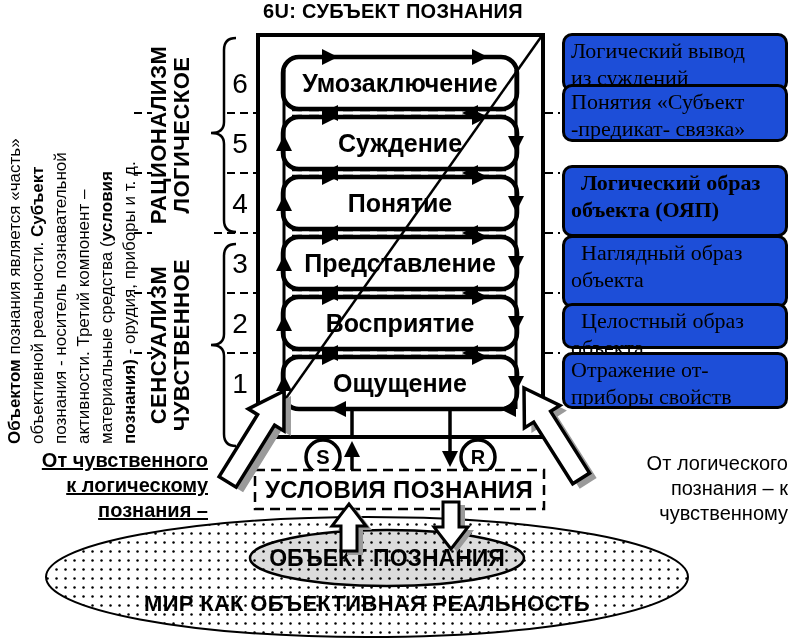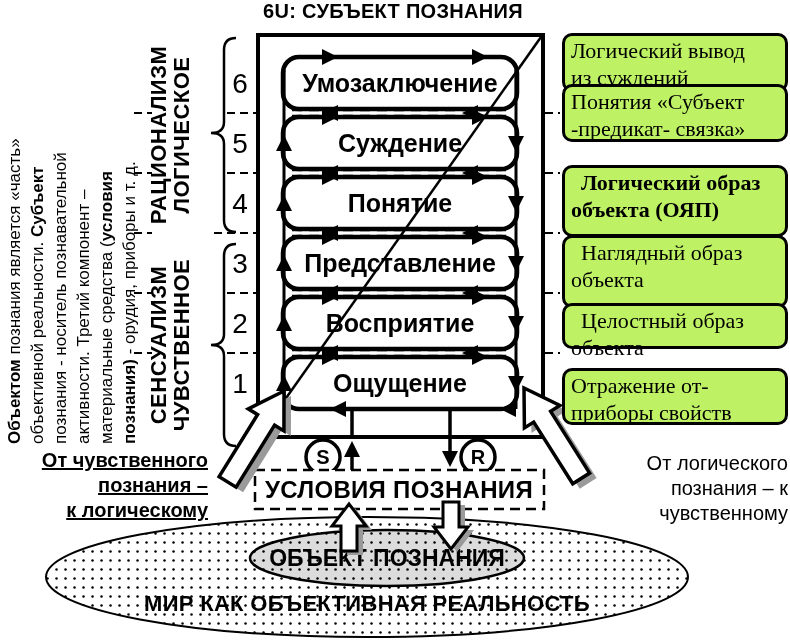--- a/index.html
+++ b/index.html
@@ -17,21 +17,21 @@
   .vpara .b{font-weight:bold;}
 
   
   .vlabel{position:absolute;transform:rotate(-90deg);transform-origin:0 0;
           text-align:center;font-weight:bold;font-size:22px;line-height:23px;letter-spacing:.5px;}
   #rationalism{left:147px;top:234px;width:198px;height:46px;}
   #sensualism{left:147px;top:450px;width:210px;height:46px;}
 
   
   .rbox{position:absolute;left:562px;width:226px;box-sizing:border-box;
-        border:3px solid #000;border-radius:10px;background:#bef264;
+        border:3px solid #000;border-radius:10px;background:#1d4ed8;
         font-family:"Liberation Serif",serif;font-size:22px;line-height:27px;
         padding:1px 2px 0 6px;}
   .rbox .ind{padding-left:10px;}
 
   .capL{position:absolute;left:5px;top:448px;width:203px;text-align:right;
         font-weight:bold;font-size:20px;line-height:25px;text-decoration:underline;}
   .capR{position:absolute;left:598px;top:451px;width:190px;text-align:right;
         font-weight:normal;font-size:20px;line-height:25px;}
 
   
@@ -255,29 +255,29 @@
       <div>объекта (ОЯП)</div>
   </div>
   <div class="rbox" style="top:235px;height:73px;">
     <div class="ind">Наглядный образ</div>
       <div>объекта</div>
   </div>
   <div class="rbox" style="top:303px;height:46px;">
     <div class="ind">Целостный образ</div>
       <div>объекта</div>
   </div>
-  <div class="rbox" style="top:368px;height:57px;">
+  <div class="rbox" style="top:352px;height:57px;">
     <div>Отражение от-</div>
       <div>приборы свойств</div>
   </div>
 
   <div class="capL">
     <div>От чувственного</div>
+    <div>к логическому</div>
     <div>познания –</div>
-    <div>к логическому</div>
   </div>
   <div class="capR">
     <div>От логического</div>
     <div>познания – к</div>
     <div>чувственному</div>
   </div>
 
 </div>
 
 </body></html>

